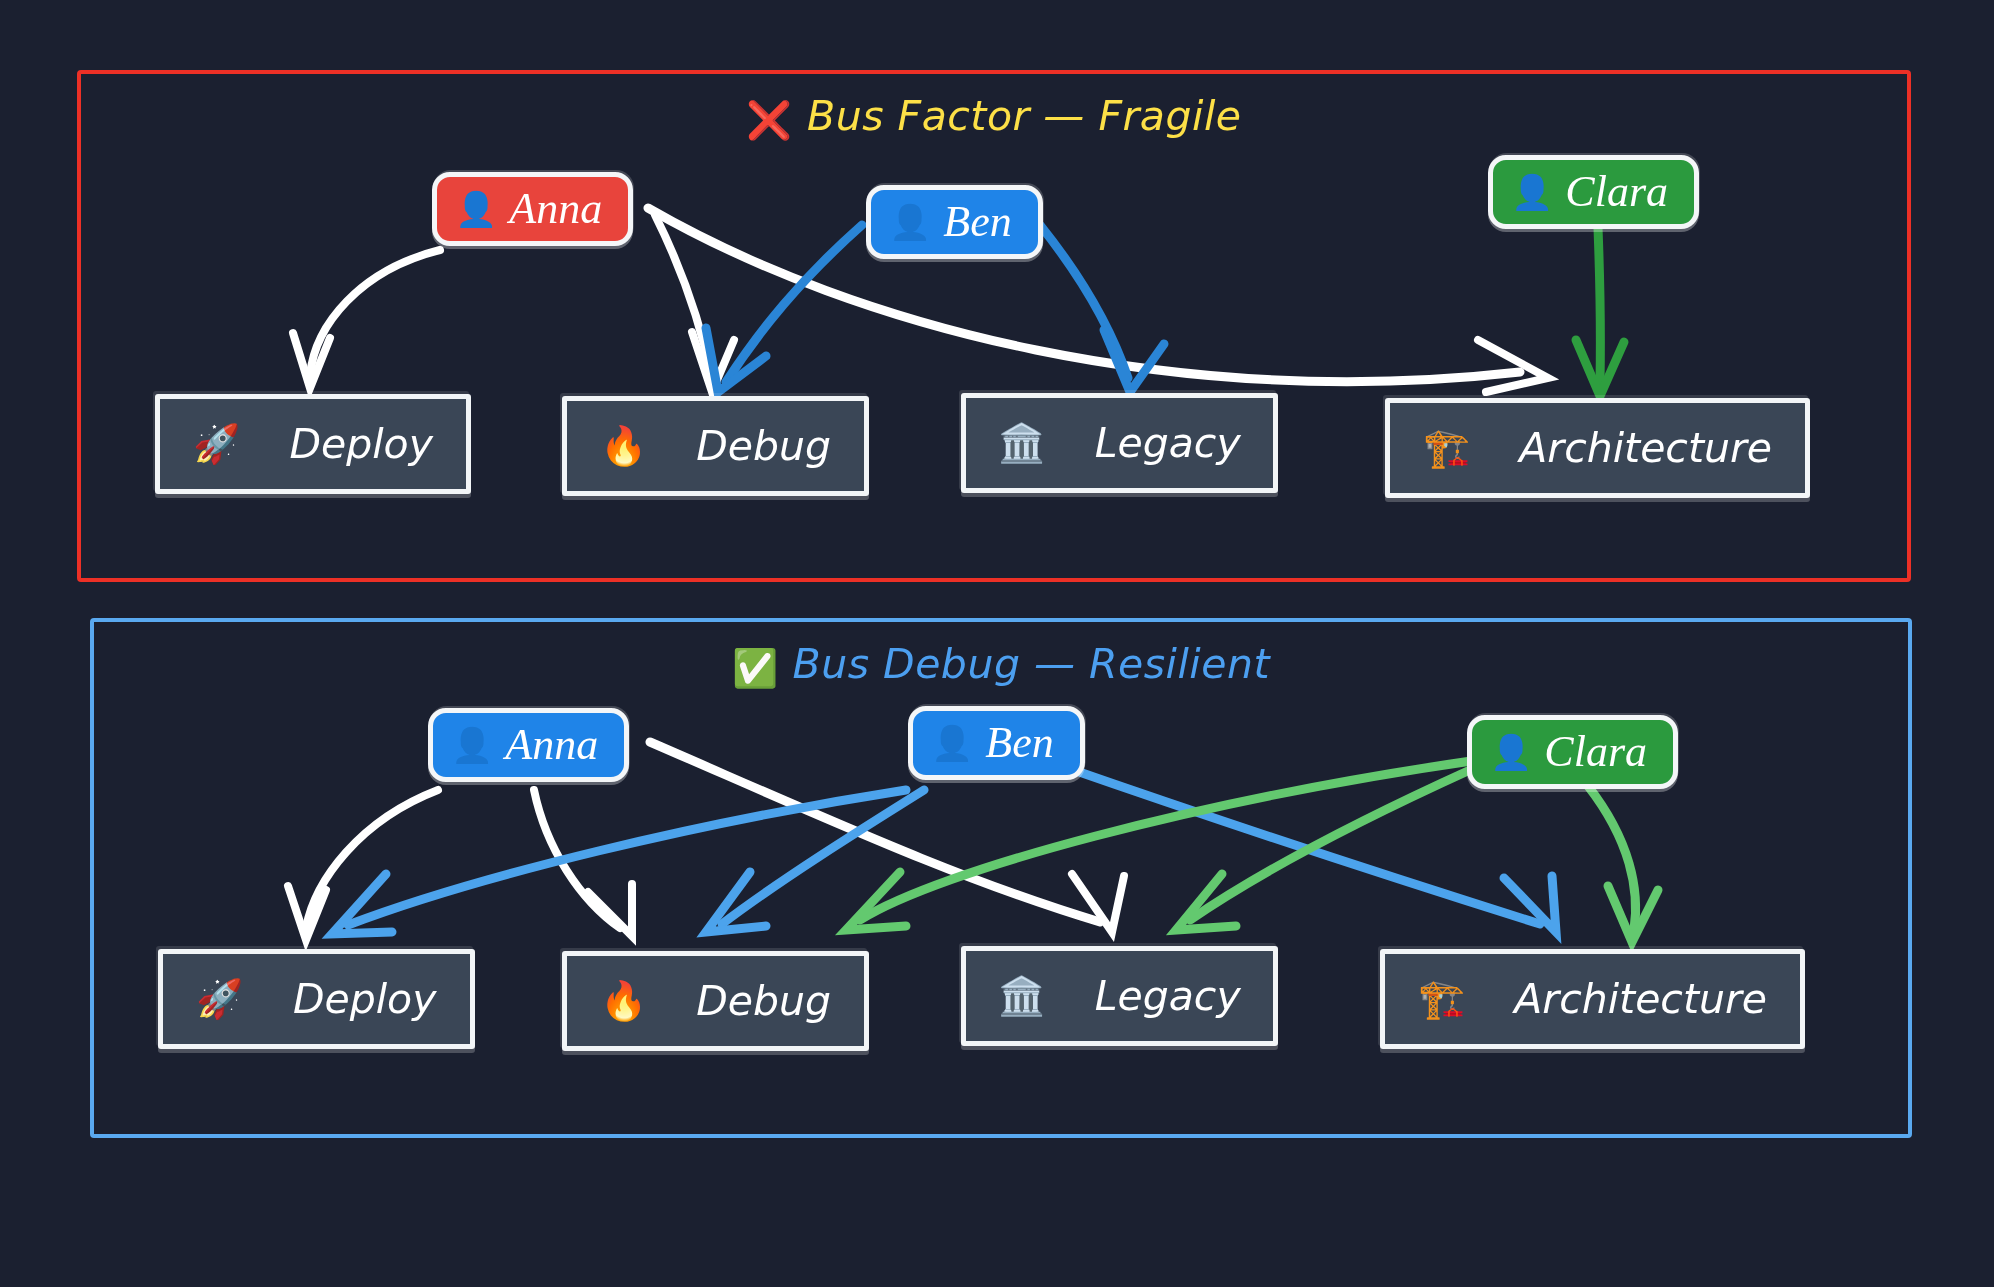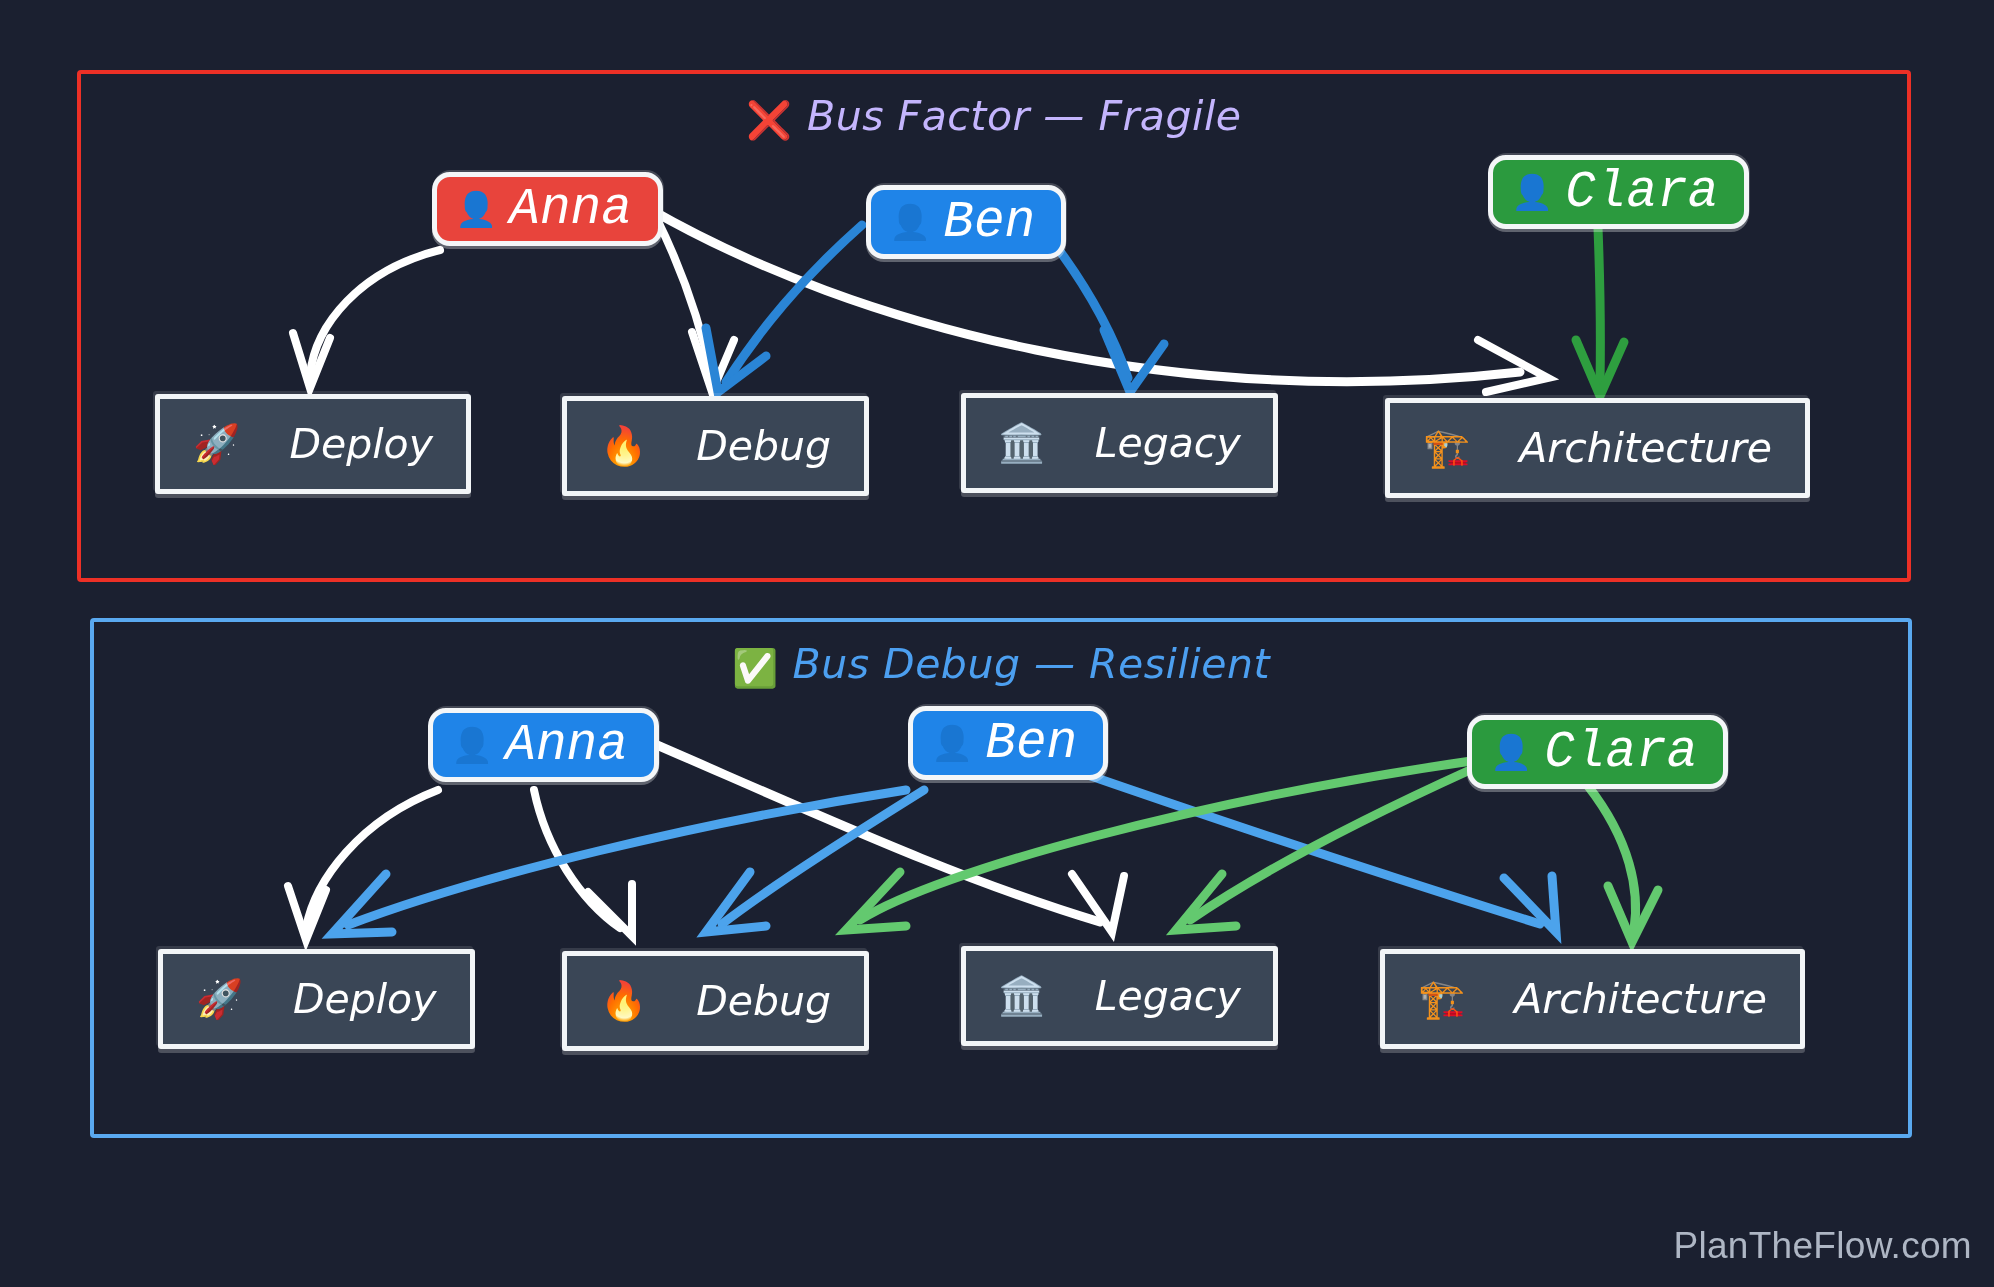--- a/index.html
+++ b/index.html
@@ -74,23 +74,23 @@
                 1px -2px 0 rgba(255,255,255,.18);
     padding: 0 26px 0 18px;
     height: 74px;
   }
   .person .p-emoji {
     font-size: 34px;
     margin-right: 12px;
     line-height: 1;
   }
   .person .p-label {
-    font-family: Liberation Mono, monospace;
+    font-family: Liberation Serif, serif;
     font-style: italic;
-    font-size: 51px;
+    font-size: 44px;
     color: #ffffff;
     line-height: 1;
   }
 
   
   .task {
     border-radius: 3px;
     background: #3a4656;
     border: 5px solid #f2f5f7;
     height: 100px;
@@ -130,21 +130,21 @@
     letter-spacing: 0.3px;
   }
 </style>
 </head>
 <body>
 
 <div id="stage" style="background: rgb(27, 32, 48);">
 
   <div class="panel" id="panel-fragile" style="border-color: rgb(237, 48, 38);">
     <div class="panel-title" id="title-fragile">
-      <span class="t-icon">❌</span><span class="t-text" style="color: #c4b5fd;">Bus Factor — Fragile</span>
+      <span class="t-icon">❌</span><span class="t-text" style="color: #fde047;">Bus Factor — Fragile</span>
     </div>
   </div>
 
   <svg class="edges" id="edges-fragile" viewBox="0 0 1994 1287">
 
     <g>
       <path d="M 440 250 C 360 270 315 325 310 375" fill="none" stroke="#ffffff" stroke-width="8" stroke-linecap="round"></path>
       <path d="M 293 333 L 310 388 L 330 338" fill="none" stroke="#ffffff" stroke-width="8" stroke-linecap="round"></path>
     </g>
 
@@ -281,14 +281,13 @@
   </div>
   <div class="node task" style="left: 961px; top: 946px; width: 317px; background: rgb(58, 70, 86); border-color: rgb(242, 245, 247);">
     <span class="t-emoji">🏛️</span>
     <span class="t-label">Legacy</span>
   </div>
   <div class="node task" style="left: 1380px; top: 949px; width: 425px; background: rgb(58, 70, 86); border-color: rgb(242, 245, 247);">
     <span class="t-emoji">🏗️</span>
     <span class="t-label">Architecture</span>
   </div>
 
-  <div id="watermark">PlanTheFlow.com</div>
 </div>
 
 </body></html>

